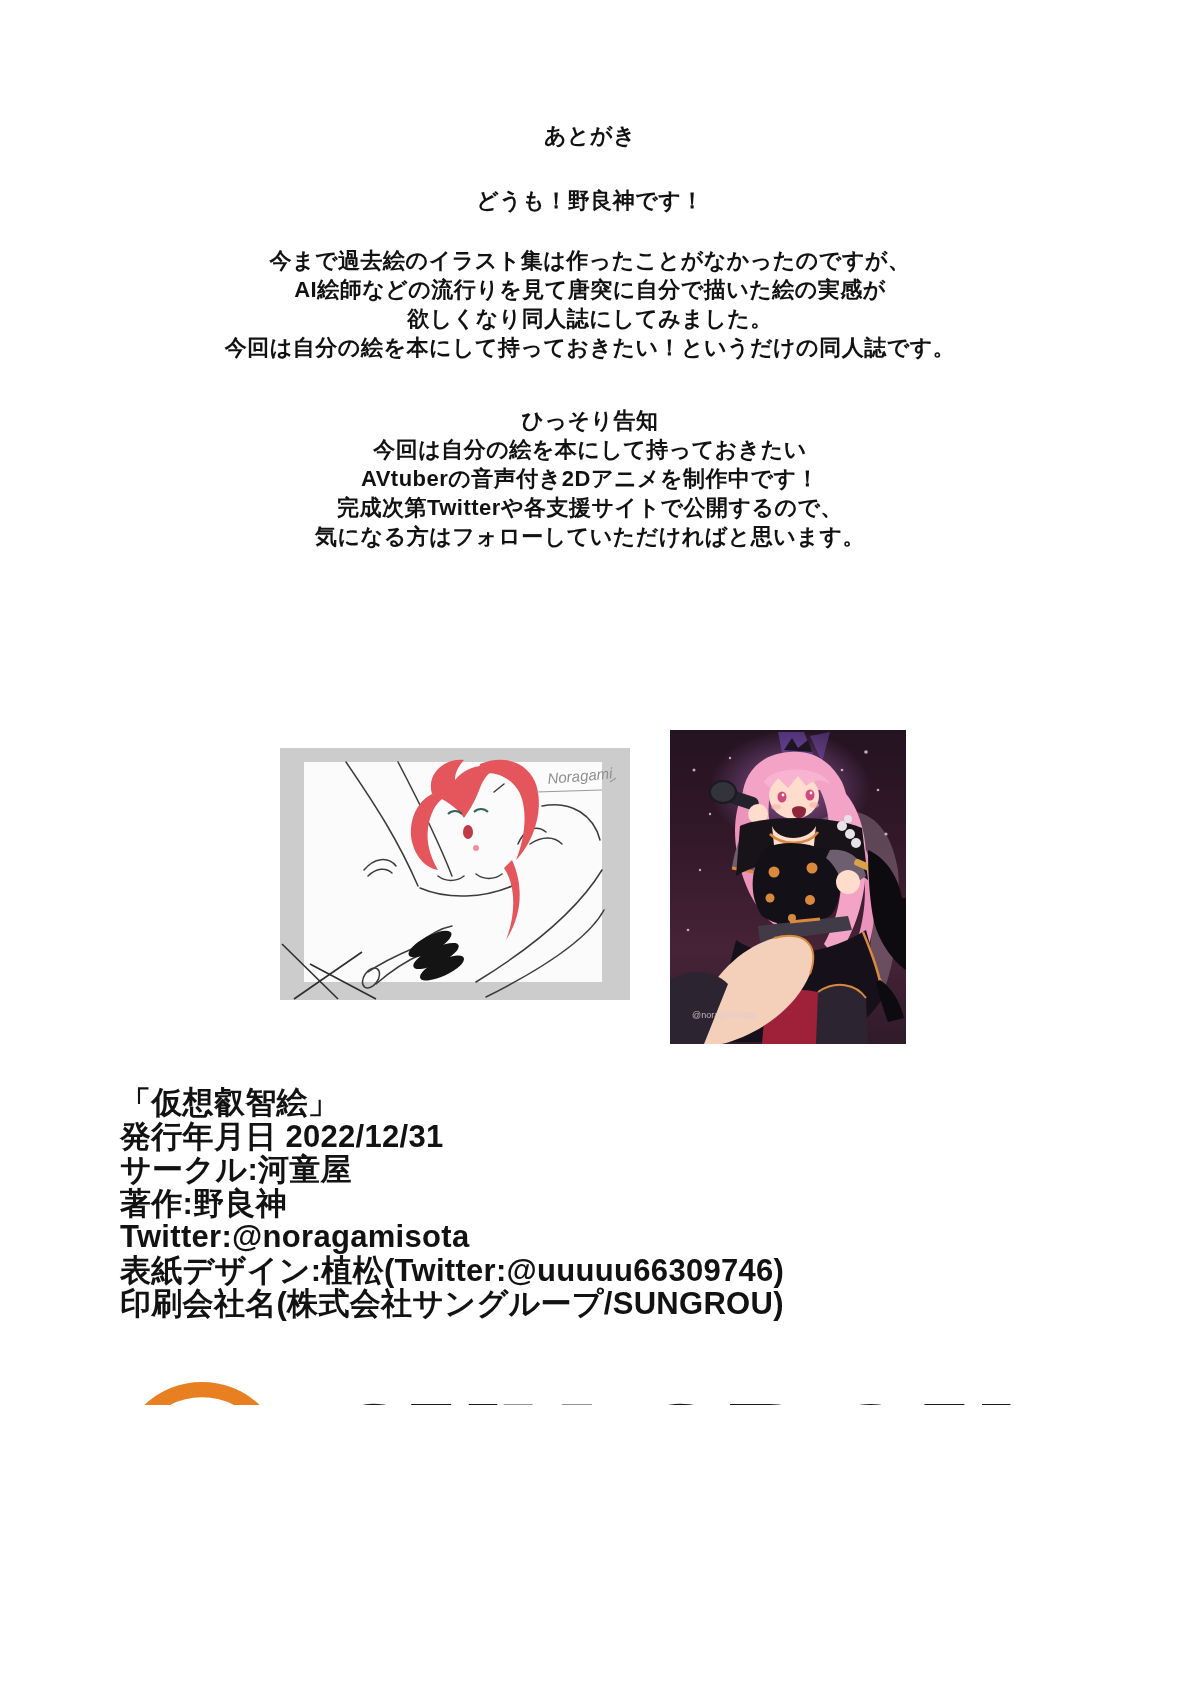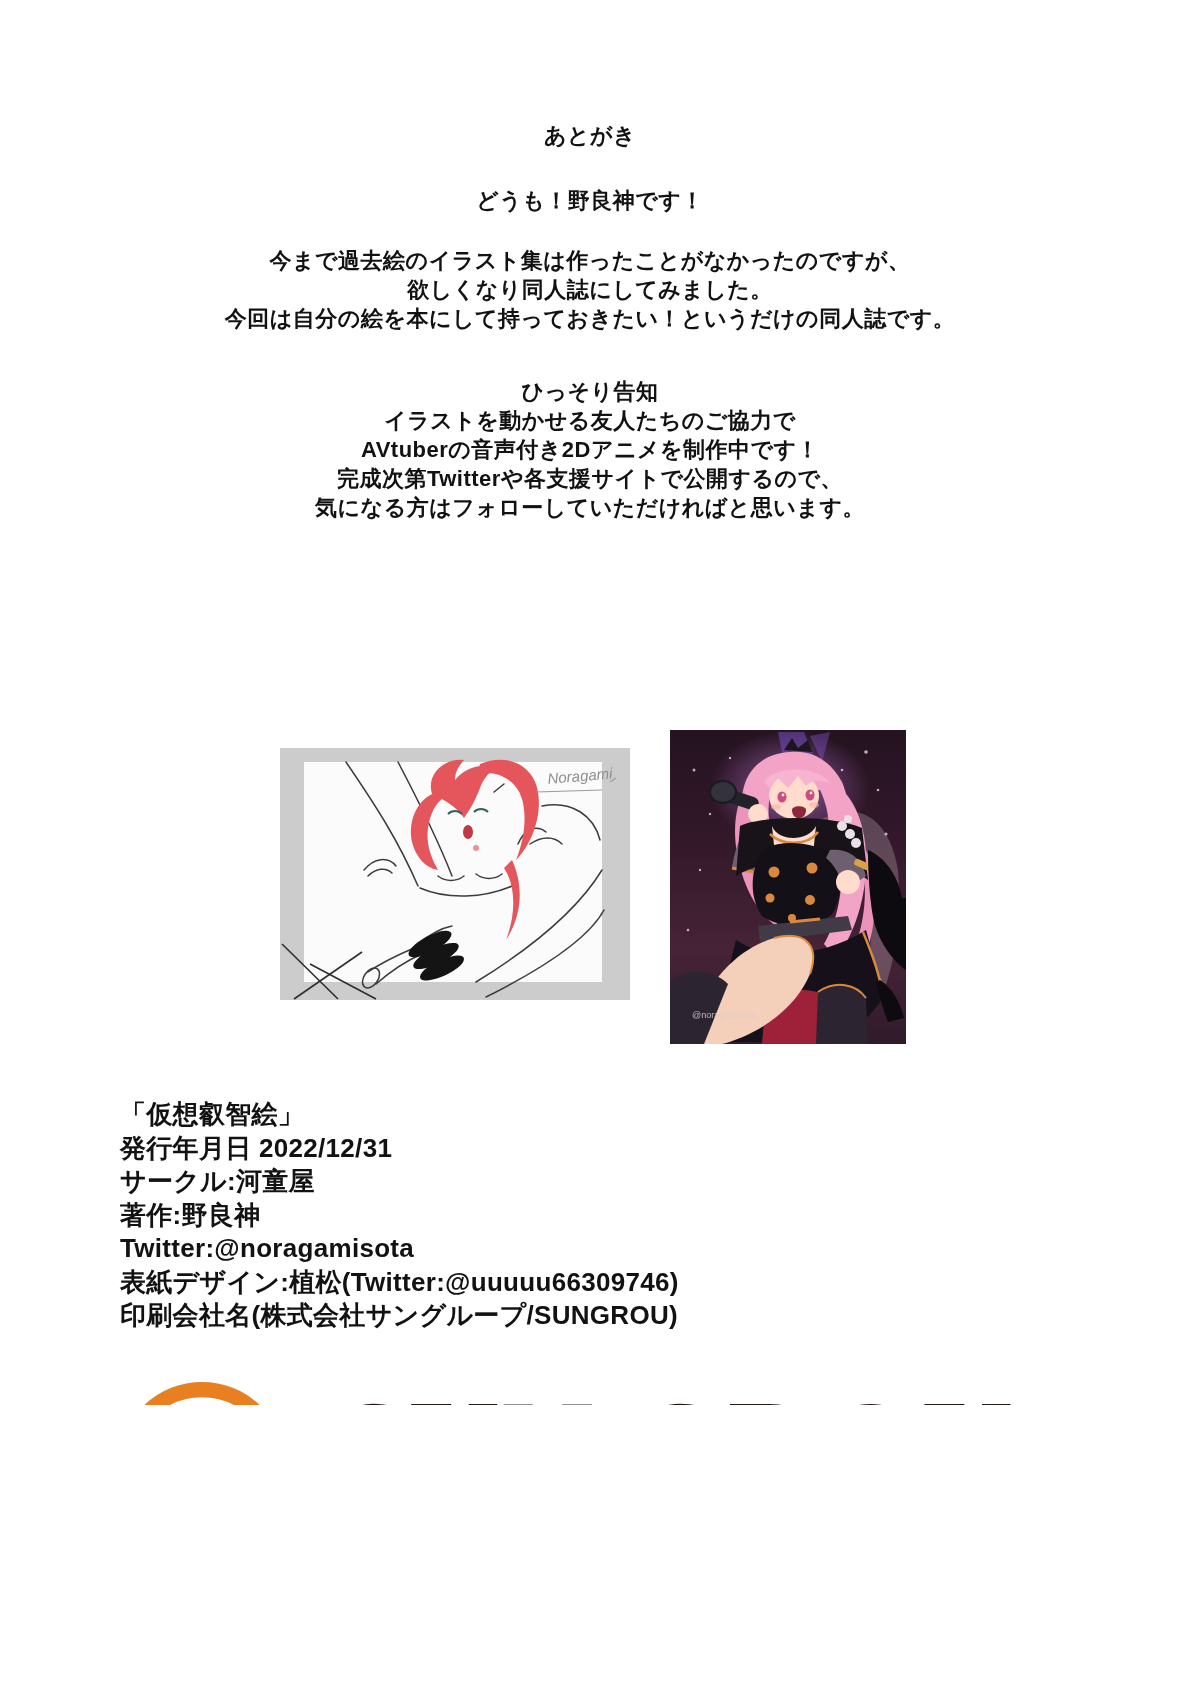--- a/index.html
+++ b/index.html
@@ -35,26 +35,25 @@
   }
   .illustration-figure{
     position:absolute; left:670px; top:730px;
     width:236px; height:314px; margin:0;
   }
   .sketch-figure svg,.illustration-figure svg{display:block;width:100%;height:100%;}
   
   .colophon{
     position:absolute;
     left:120px; top:1086px;
-    font-size:26px;
+    font-size:31px;
     line-height:33.5px;
     font-weight:600;
     letter-spacing:0.3px;
     white-space:nowrap;
-    margin-top:12px;
   }
   
   .logo-emblem{
     position:absolute; left:106px; top:1372px;
     width:192px; height:208px;
   }
   .logo-wordmark{
     position:absolute; left:336px; top:1376px;
     font-family:"Liberation Serif","DejaVu Serif",serif;
     font-weight:700;
@@ -79,26 +78,27 @@
 </head>
 <body>
 
 <div class="page">
 
   <section class="afterword">
     <div class="title">あとがき</div>
     <div class="greeting">どうも！野良神です！</div>
     <div class="para1">
       <div>今まで過去絵のイラスト集は作ったことがなかったのですが、</div>
+      <div>AI絵師などの流行りを見て唐突に自分で描いた絵の実感が</div>
       <div>欲しくなり同人誌にしてみました。</div>
       <div>今回は自分の絵を本にして持っておきたい！というだけの同人誌です。</div>
     </div>
     <div class="announcement">
       <div>ひっそり告知</div>
-      <div>イラストを動かせる友人たちのご協力で</div>
+      <div>今回は自分の絵を本にして持っておきたい</div>
       <div>AVtuberの音声付き2Dアニメを制作中です！</div>
       <div>完成次第Twitterや各支援サイトで公開するので、</div>
       <div>気になる方はフォローしていただければと思います。</div>
     </div>
   </section>
 
   <figure class="sketch-figure">
     <svg viewBox="0 0 350 252">
       <rect width="350" height="252" fill="#cccccc"></rect>
       <rect x="24" y="14" width="298" height="220" fill="#fbfbfb"></rect>

